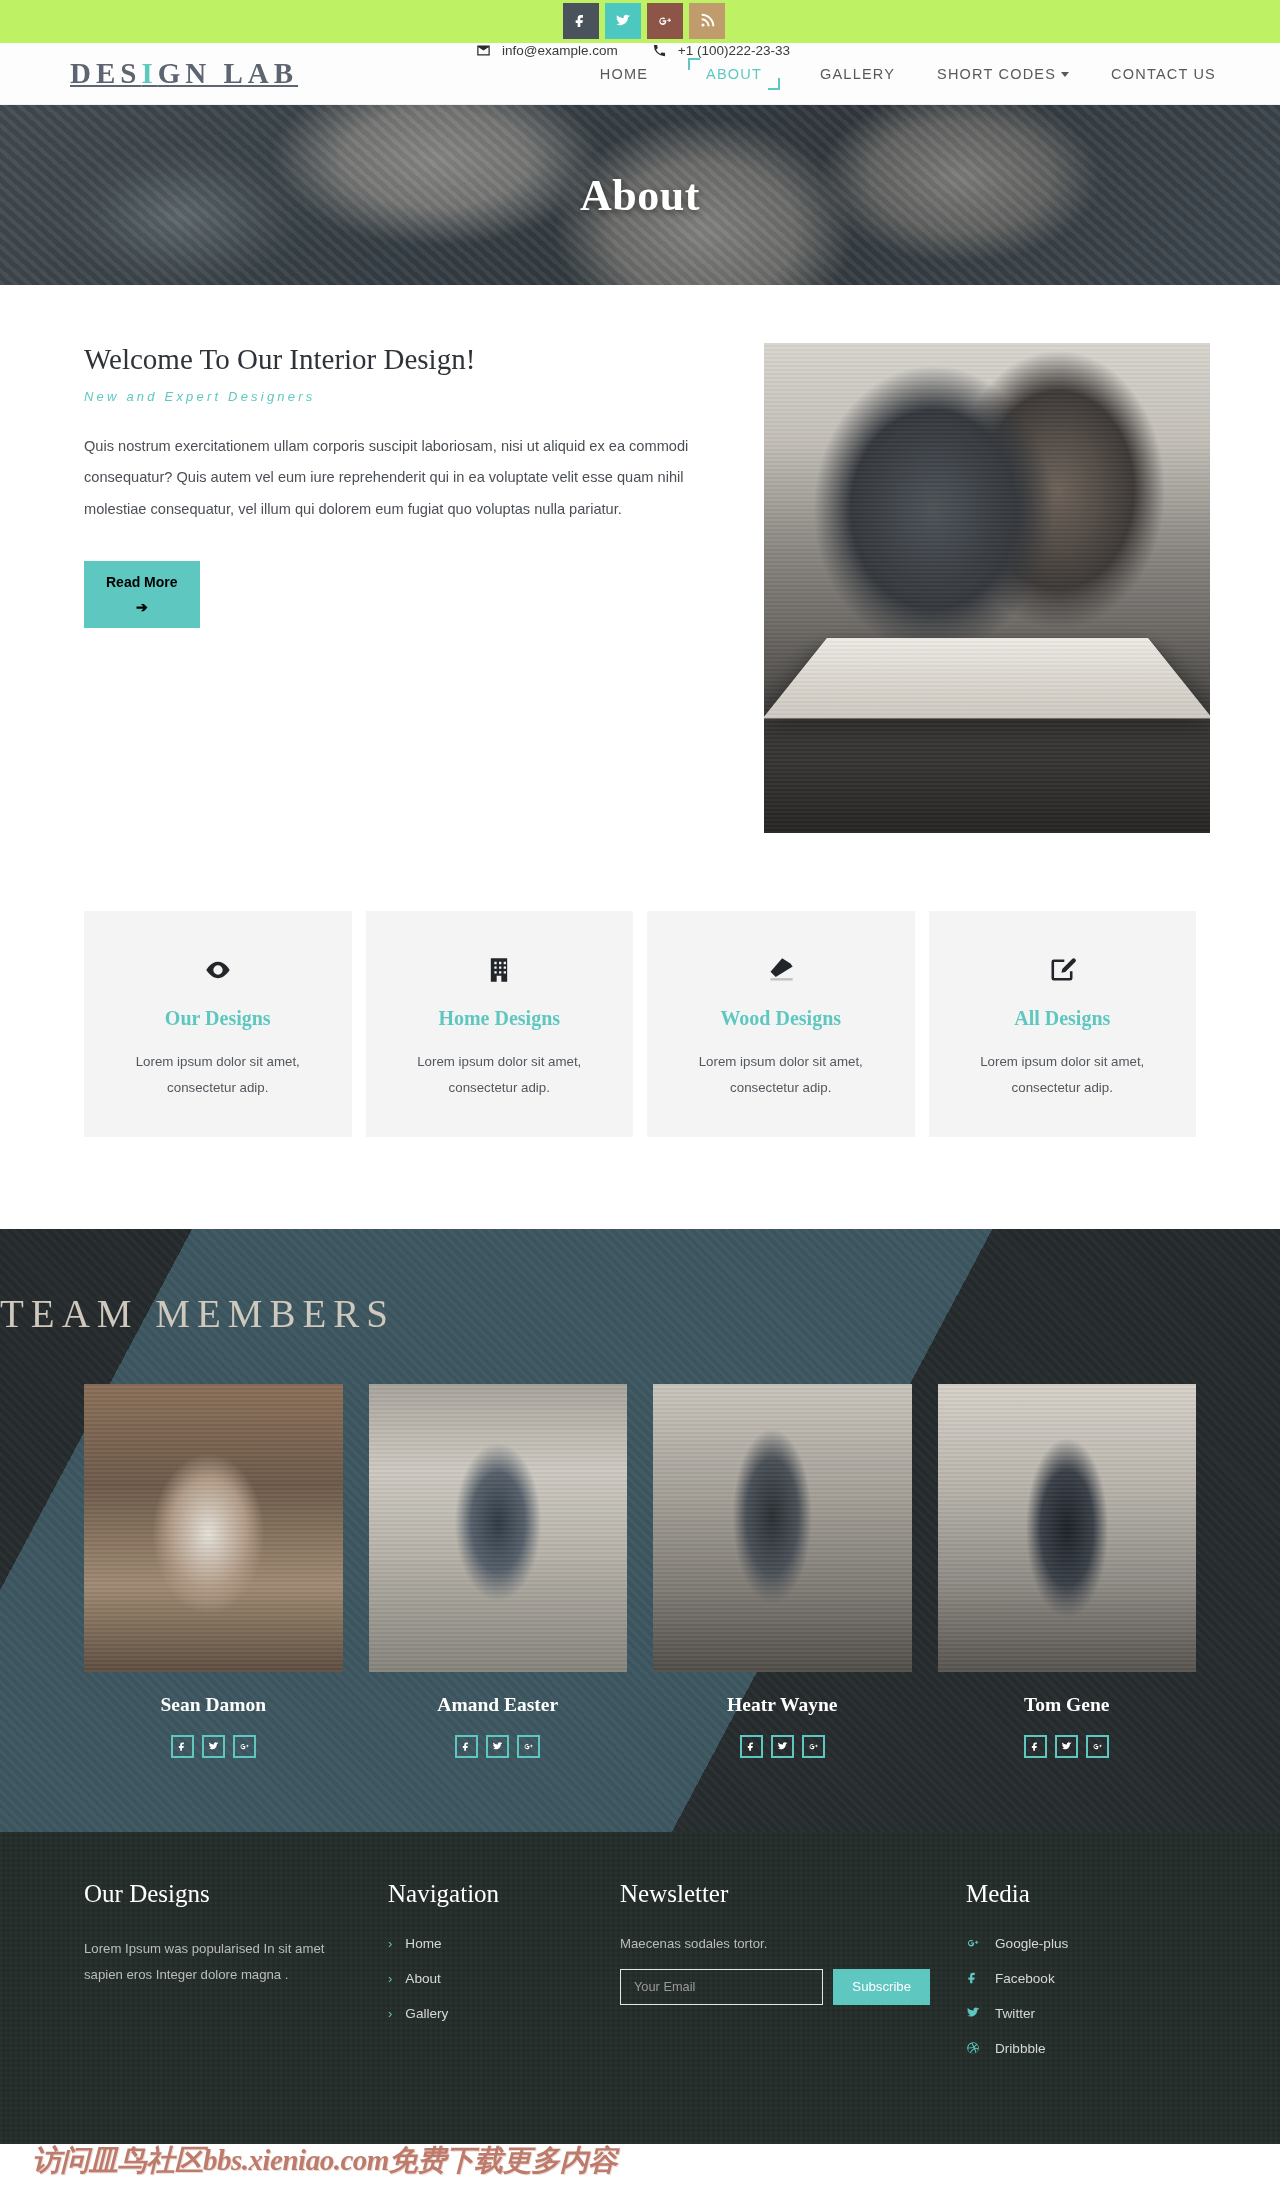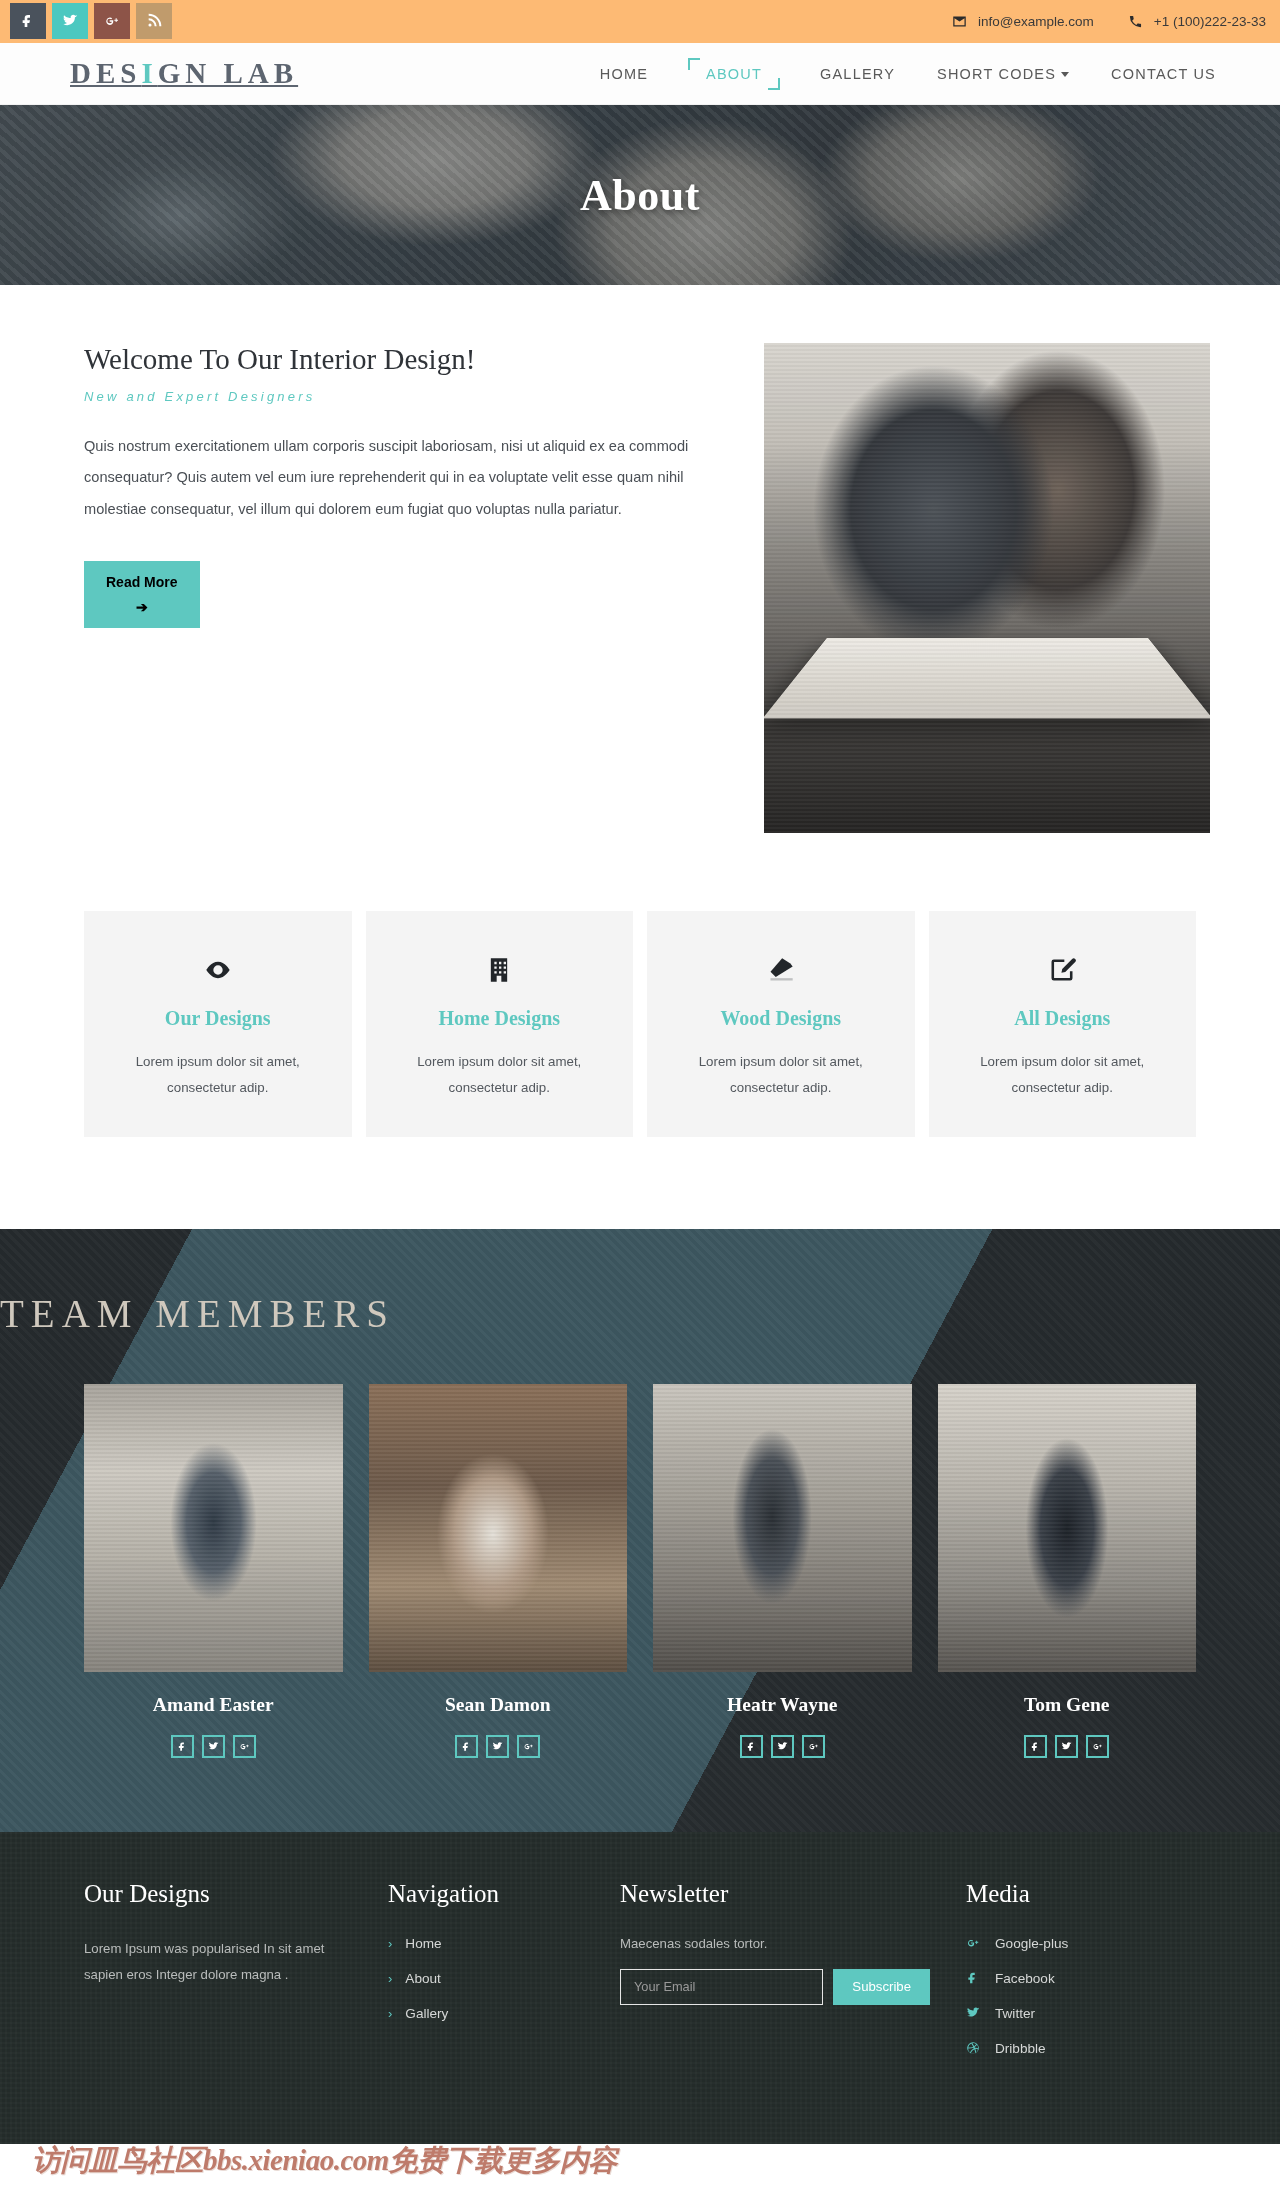--- a/index.html
+++ b/index.html
@@ -4,22 +4,22 @@
 <style>
   * { margin:0; padding:0; box-sizing:border-box; }
   body {
     width:1280px; height:2187px;
     font-family:"Liberation Sans", sans-serif;
     background:#ffffff; overflow:hidden; position:relative;
   }
 
   
   .topbar {
-    height:43px; background:#fdba74; display:flex; align-items:center;
-    justify-content:space-between; position:relative;
+    height:43px; background:#bef264; display:flex; align-items:center;
+    justify-content:space-between; position:relative;flex-direction:column;
   }
   .social-strip { display:flex; height:43px; }
   .social-strip .sq {
     width:36px; height:36px; margin:3px 3px 4px 3px; display:flex;
     align-items:center; justify-content:center; color:#fff;
   }
   .sq svg { width:16px; height:16px; fill:#fff; }
   .sq.fb  { background:#4a525c; margin-left:10px; }
   .sq.tw  { background:#4cc8c0; }
   .sq.gp  { background:#8d5448; }
@@ -356,44 +356,44 @@
     <p>Lorem ipsum dolor sit amet, consectetur adip.</p>
   </div>
 </div>
 
 <div class="team">
   <div class="team-bg"></div>
   <h2>TEAM MEMBERS</h2>
   <div class="team-grid">
 
     <div class="member">
+      <div class="m-photo m2"></div>
+      <div class="m-name">Sean Damon</div>
+      <div class="m-socials">
+        <a href="#">
+            <svg viewBox="0 0 24 24">
+              <path d="M15 3h-3a5 5 0 00-5 5v3H4v4h3v6h4v-6h3l1-4h-4V8a1 1 0 011-1h3z"></path>
+            </svg>
+          </a>
+        <a href="#">
+            <svg viewBox="0 0 24 24">
+              <path d="M23 5a8 8 0 01-2.3.6A4 4 0 0022.4 3a8 8 0 01-2.5 1A4 4 0 0013 7.6 11.3 11.3 0 013 3.4a4 4 0 001.2 5.3A4 4 0 012.4 8v.1a4 4 0 003.2 3.9 4 4 0 01-1.8.1 4 4 0 003.7 2.8A8 8 0 012 16.4a11.3 11.3 0 006.1 1.8c7.3 0 11.3-6 11.3-11.3v-.5A8 8 0 0023 5z"></path>
+            </svg>
+          </a>
+        <a href="#">
+            <svg viewBox="0 0 24 24">
+              <path d="M8.5 11v2h3.4a3.3 3.3 0 01-3.4 2.5 3.5 3.5 0 110-7 3.3 3.3 0 012.3.9l1.5-1.5A5.6 5.6 0 108.5 18a5.3 5.3 0 005.4-5.6V11zM19 10V8h-1.5v2h-2v1.5h2v2H19v-2h2V10z"></path>
+            </svg>
+          </a>
+      </div>
+    </div>
+
+    <div class="member">
       <div class="m-photo m1"></div>
       <div class="m-name">Amand Easter</div>
-      <div class="m-socials">
-        <a href="#">
-            <svg viewBox="0 0 24 24">
-              <path d="M15 3h-3a5 5 0 00-5 5v3H4v4h3v6h4v-6h3l1-4h-4V8a1 1 0 011-1h3z"></path>
-            </svg>
-          </a>
-        <a href="#">
-            <svg viewBox="0 0 24 24">
-              <path d="M23 5a8 8 0 01-2.3.6A4 4 0 0022.4 3a8 8 0 01-2.5 1A4 4 0 0013 7.6 11.3 11.3 0 013 3.4a4 4 0 001.2 5.3A4 4 0 012.4 8v.1a4 4 0 003.2 3.9 4 4 0 01-1.8.1 4 4 0 003.7 2.8A8 8 0 012 16.4a11.3 11.3 0 006.1 1.8c7.3 0 11.3-6 11.3-11.3v-.5A8 8 0 0023 5z"></path>
-            </svg>
-          </a>
-        <a href="#">
-            <svg viewBox="0 0 24 24">
-              <path d="M8.5 11v2h3.4a3.3 3.3 0 01-3.4 2.5 3.5 3.5 0 110-7 3.3 3.3 0 012.3.9l1.5-1.5A5.6 5.6 0 108.5 18a5.3 5.3 0 005.4-5.6V11zM19 10V8h-1.5v2h-2v1.5h2v2H19v-2h2V10z"></path>
-            </svg>
-          </a>
-      </div>
-    </div>
-
-    <div class="member">
-      <div class="m-photo m2"></div>
-      <div class="m-name">Sean Damon</div>
       <div class="m-socials">
         <a href="#">
             <svg viewBox="0 0 24 24">
               <path d="M15 3h-3a5 5 0 00-5 5v3H4v4h3v6h4v-6h3l1-4h-4V8a1 1 0 011-1h3z"></path>
             </svg>
           </a>
         <a href="#">
             <svg viewBox="0 0 24 24">
               <path d="M23 5a8 8 0 01-2.3.6A4 4 0 0022.4 3a8 8 0 01-2.5 1A4 4 0 0013 7.6 11.3 11.3 0 013 3.4a4 4 0 001.2 5.3A4 4 0 012.4 8v.1a4 4 0 003.2 3.9 4 4 0 01-1.8.1 4 4 0 003.7 2.8A8 8 0 012 16.4a11.3 11.3 0 006.1 1.8c7.3 0 11.3-6 11.3-11.3v-.5A8 8 0 0023 5z"></path>
             </svg>

